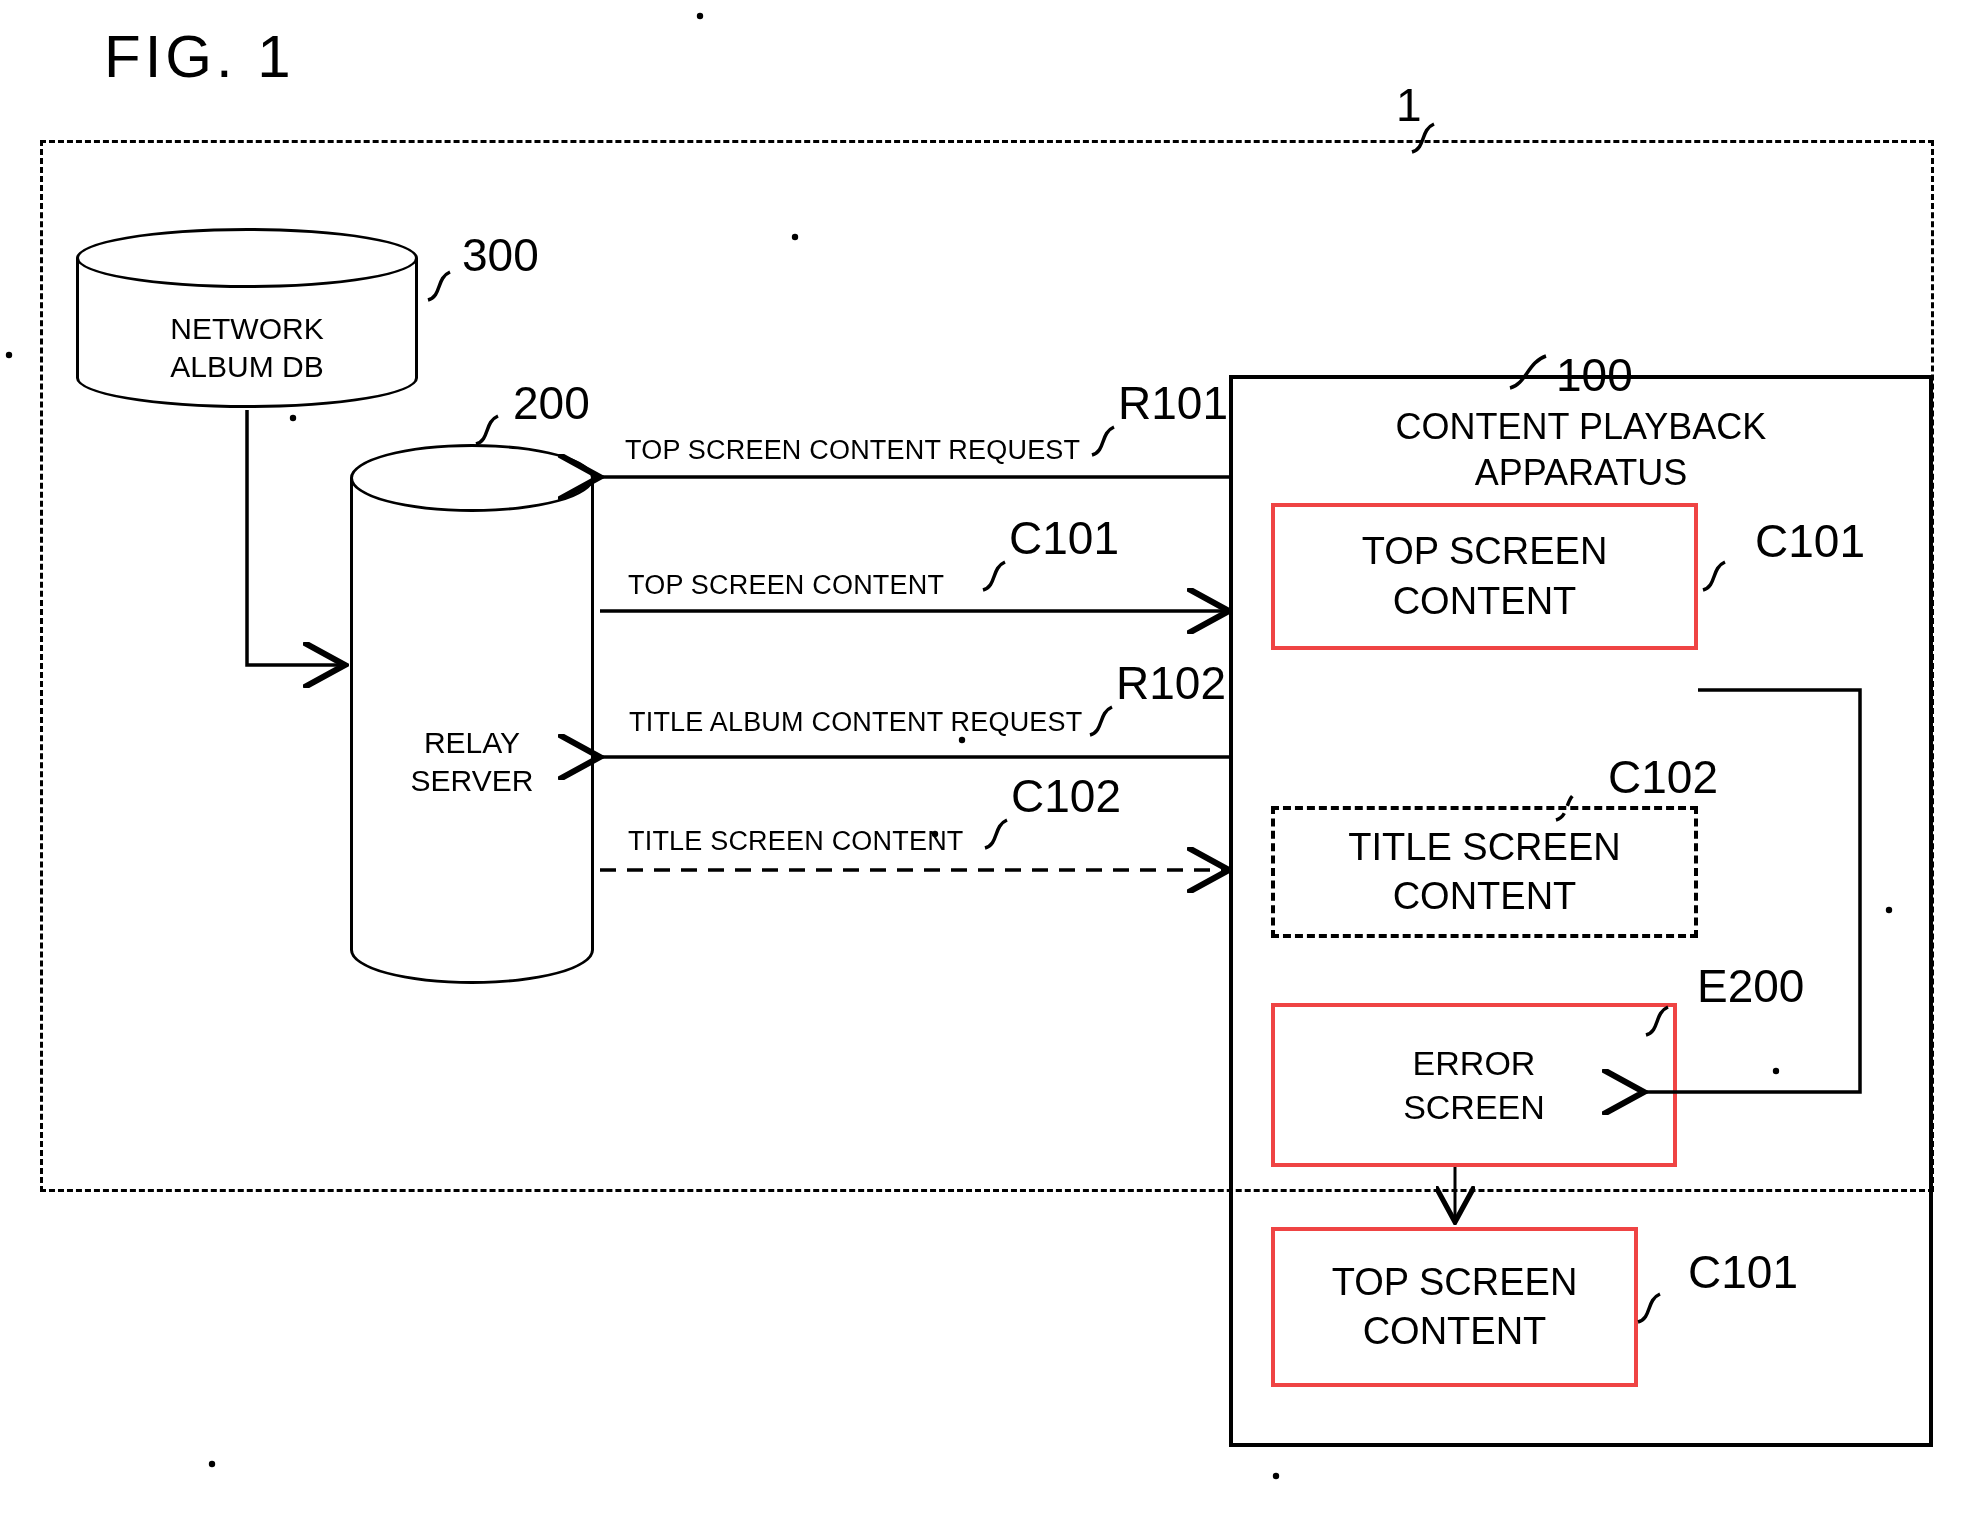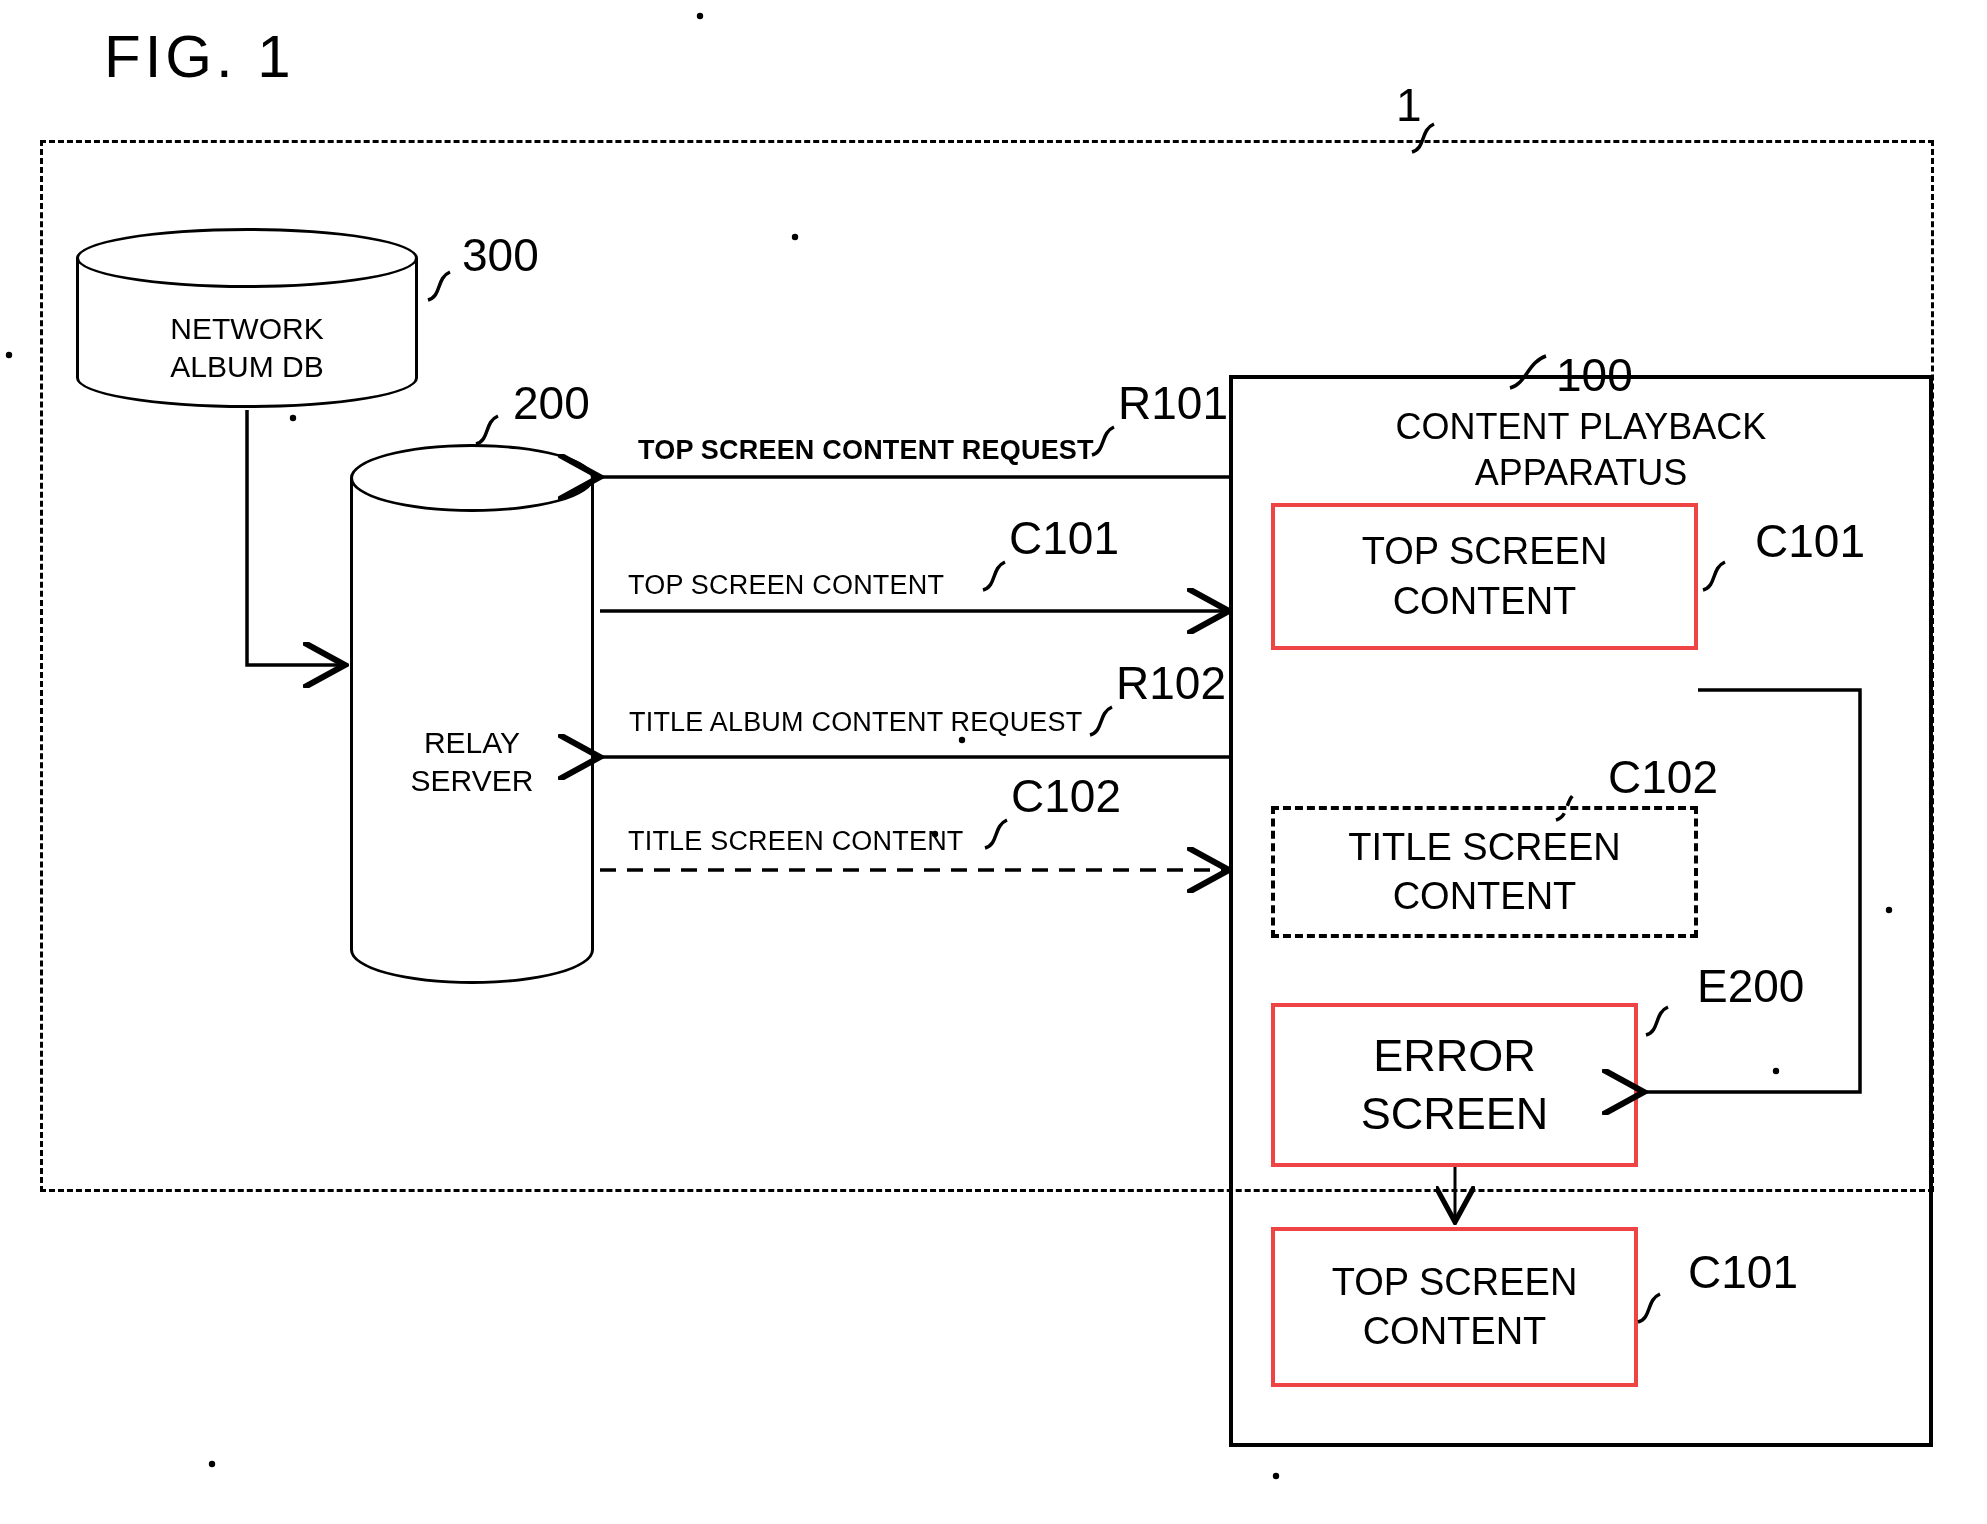--- a/index.html
+++ b/index.html
@@ -165,22 +165,22 @@
     line-height: 1.26;
   }
   #box-title-content {
     left: 1271px; top: 806px;
     width: 427px; height: 132px;
     font-size: 38px;
     line-height: 1.3;
   }
   #box-error-screen {
     left: 1271px; top: 1003px;
-    width: 367px; height: 164px;
-    font-size: 45px;
+    width: 406px; height: 164px;
+    font-size: 34px;
     line-height: 1.3;
   }
   #box-top-content-2 {
     left: 1271px; top: 1227px;
     width: 367px; height: 160px;
     font-size: 38px;
     line-height: 1.3;
   }
 
   
@@ -311,21 +311,21 @@
     <circle cx="9" cy="355" r="3.2" fill="#000"></circle>
     <circle cx="293" cy="418" r="3.2" fill="#000"></circle>
     <circle cx="962" cy="740" r="3.2" fill="#000"></circle>
     <circle cx="935" cy="834" r="3.2" fill="#000"></circle>
     <circle cx="1776" cy="1071" r="3.2" fill="#000"></circle>
     <circle cx="1889" cy="910" r="3.2" fill="#000"></circle>
     <circle cx="212" cy="1464" r="3.2" fill="#000"></circle>
     <circle cx="1276" cy="1476" r="3.2" fill="#000"></circle>
   </svg>
 
-  <div class="abs wire-label" style="left:638px; top:435px;font-weight:bold;">TOP SCREEN CONTENT REQUEST</div>
+  <div class="abs wire-label" style="left:625px; top:435px;">TOP SCREEN CONTENT REQUEST</div>
   <div class="abs ref" style="left:1118px; top:380px;">R101</div>
 
   <div class="abs wire-label" style="left:628px; top:570px;">TOP SCREEN CONTENT</div>
   <div class="abs ref" style="left:1009px; top:515px;">C101</div>
 
   <div class="abs wire-label" style="left:629px; top:707px;">TITLE ALBUM CONTENT REQUEST</div>
   <div class="abs ref" style="left:1116px; top:660px;">R102</div>
 
   <div class="abs wire-label" style="left:628px; top:826px;">TITLE SCREEN CONTENT</div>
   <div class="abs ref" style="left:1011px; top:773px;">C102</div>

